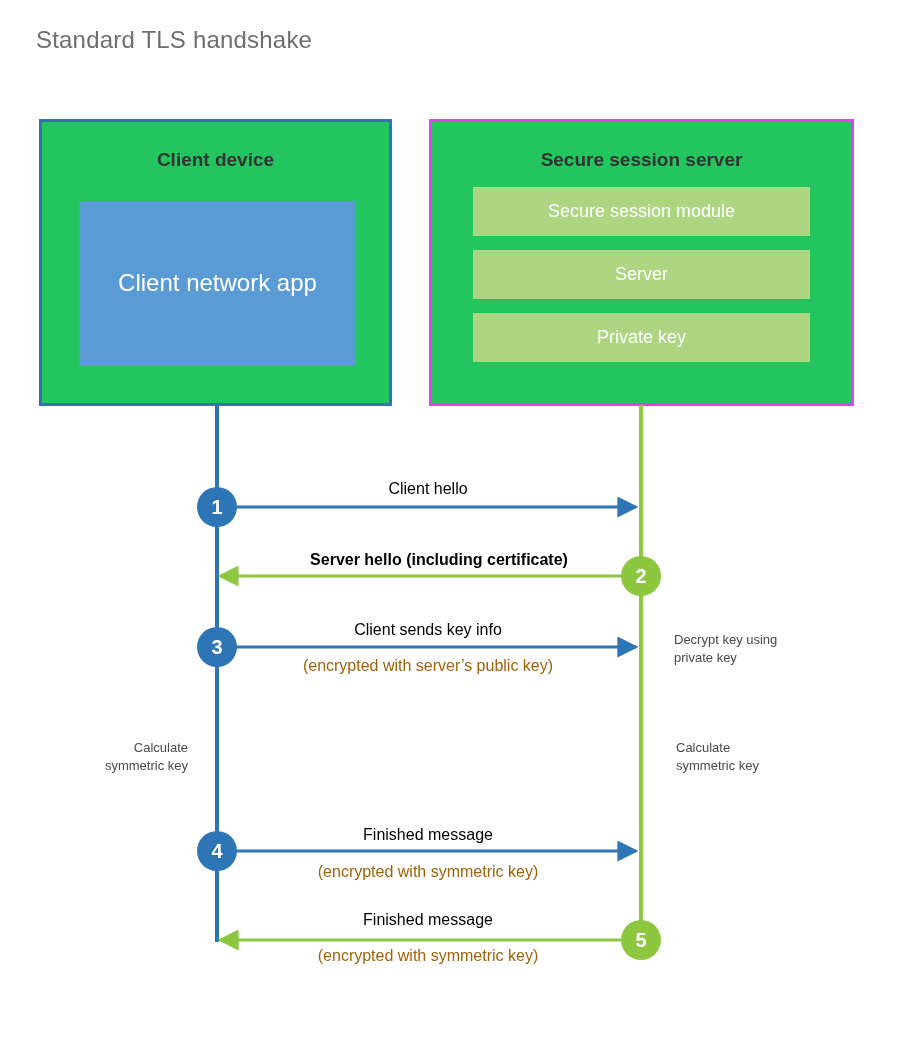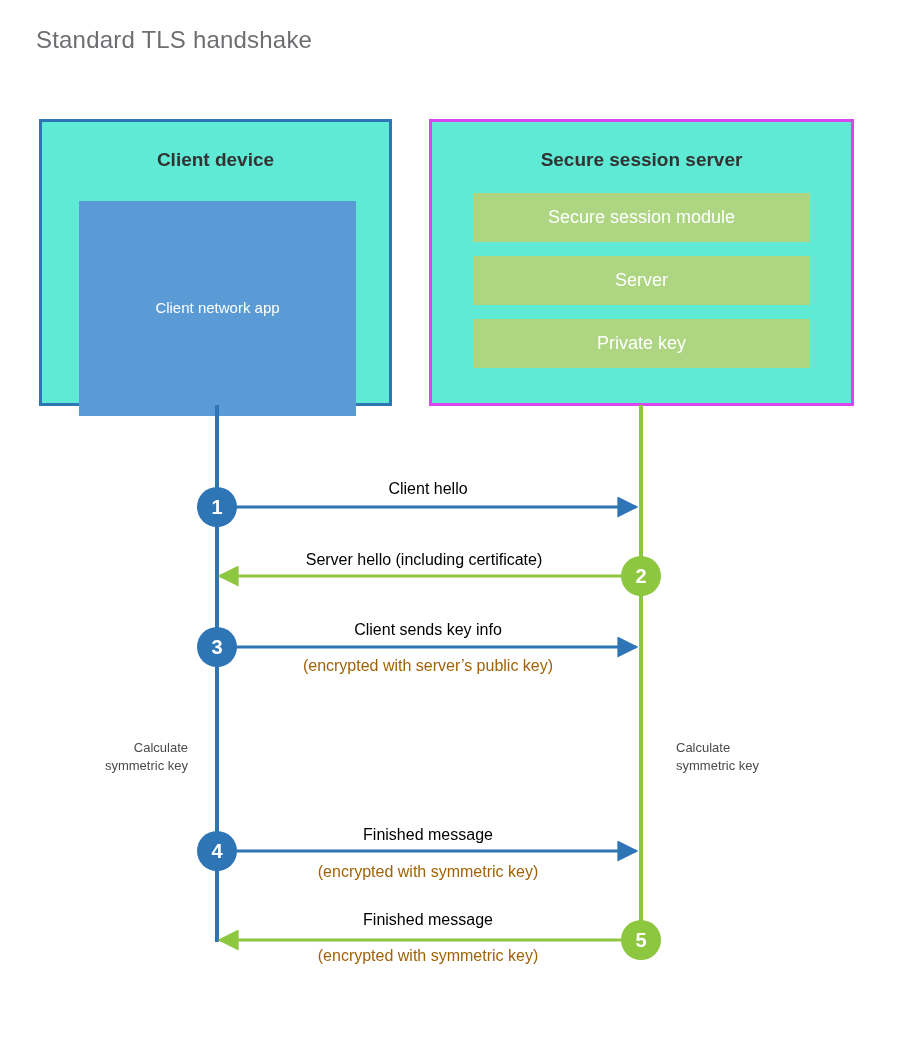--- a/index.html
+++ b/index.html
@@ -31,21 +31,21 @@
     font-size: 24px;
     font-weight: 400;
     color: #6d6e71;
     letter-spacing: 0.2px;
     white-space: nowrap;
   }
 
   
   .entity-box {
     position: absolute;
-    background: #5eead4;
+    background: #22c55e;
     box-sizing: border-box;
   }
   .entity-box.client {
     left: 39px;
     top: 119px;
     width: 353px;
     height: 287px;
     border: 3px solid #2e75b6;
   }
   .entity-box.server {
@@ -65,38 +65,38 @@
     font-weight: bold;
     color: #333333;
   }
 
   
   .client-app {
     position: absolute;
     left: 37px;
     top: 79px;
     width: 277px;
-    height: 215px;
+    height: 165px;
     background: #5b9bd5;
     color: #ffffff;
-    font-size: 15px;
+    font-size: 24px;
     display: flex;
     align-items: center;
     justify-content: center;
     text-align: center;
     line-height: 1.35;
     padding: 0 22px;
     box-sizing: border-box;
   }
 
   
   .server-modules {
     position: absolute;
     left: 41px;
-    top: 71px;
+    top: 65px;
     width: 337px;
   }
   .server-module {
     height: 49px;
     background: #aed581;
     color: #ffffff;
     font-size: 18px;
     display: flex;
     align-items: center;
     justify-content: center;
@@ -227,31 +227,33 @@
   </svg>
 
   <div class="step-circle blue" style="left:197px; top:487px;">1</div>
   <div class="step-circle green" style="left:621px; top:556px;">2</div>
   <div class="step-circle blue" style="left:197px; top:627px;">3</div>
   <div class="step-circle blue" style="left:197px; top:831px;">4</div>
   <div class="step-circle green" style="left:621px; top:920px;">5</div>
 
   <div class="msg-label" style="left:228px; width:400px; top:480px;">Client hello</div>
 
-  <div class="msg-label" style="left:224px; width:400px; top:551px;">Server hello (including certificate)</div>
+  <div class="msg-label" style="left:239px; width:400px; top:551px;font-weight:bold;">Server hello (including certificate)</div>
 
   <div class="msg-label" style="left:228px; width:400px; top:621px;">Client sends key info</div>
   <div class="msg-sub" style="left:228px; width:400px; top:657px;">(encrypted with server’s public key)</div>
 
   <div class="msg-label" style="left:228px; width:400px; top:826px;">Finished message</div>
   <div class="msg-sub" style="left:228px; width:400px; top:863px;">(encrypted with symmetric key)</div>
 
   <div class="msg-label" style="left:228px; width:400px; top:911px;">Finished message</div>
   <div class="msg-sub" style="left:228px; width:400px; top:947px;">(encrypted with symmetric key)</div>
 
+  <div class="side-note right" style="left:674px; top:631px; width:190px;">Decrypt key using
+private key</div>
 
   <div class="side-note left" style="left:20px; top:739px; width:168px;">Calculate
 symmetric key</div>
 
   <div class="side-note right" style="left:676px; top:739px; width:190px;">Calculate
 symmetric key</div>
 
 </div>
 
 </body></html>

